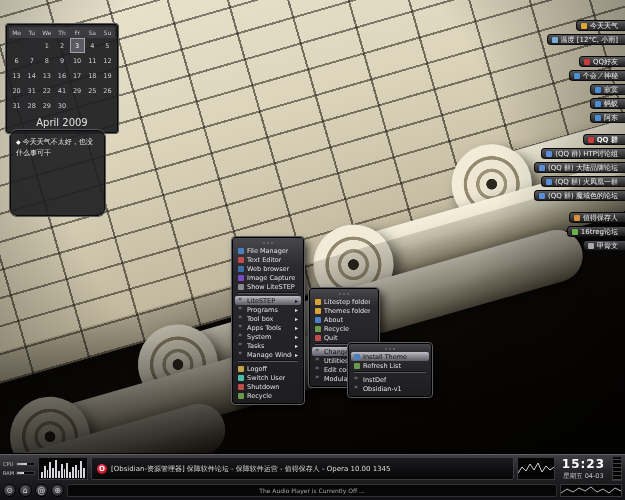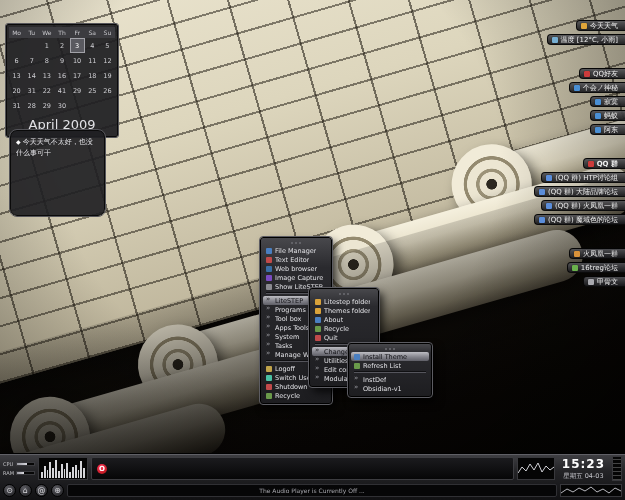--- a/index.html
+++ b/index.html
@@ -30,43 +30,43 @@
     background:linear-gradient(180deg,rgba(8,6,4,.15) 0%,#070503 32%,#000 70%);}
   .vignette{position:absolute;inset:0;background:radial-gradient(ellipse at 45% 32%,transparent 45%,rgba(0,0,0,.55) 100%);}
 
   
   .calendar{position:absolute;left:6px;top:24px;width:112px;background:rgba(30,30,33,.93);
     border:1px solid #0a0a0a;outline:1px solid #55555a;border-radius:2px;padding:2px;color:#ddd;z-index:5;}
   .cal-grid{display:grid;grid-template-columns:repeat(7,1fr);}
   .cal-head{font-size:6px;color:#c8c8cc;text-align:center;padding:2px 0;background:#3c3c40;}
   .cal-cell{font-size:6.5px;text-align:center;padding:2.5px 0;color:#cfcfd3;border:1px solid transparent;}
   .cal-cell.sel{background:#5a5a60;border:1px solid #a2a2a8;color:#fff;}
-  .cal-month{font-size:13px;text-align:center;color:#e2e2e6;padding:4px 0 2px;}
+  .cal-month{font-size:10px;text-align:center;color:#e2e2e6;padding:4px 0 2px;}
 
   
   .note{position:absolute;left:10px;top:130px;width:95px;height:86px;background:rgba(32,32,35,.92);
     border:1px solid #0a0a0a;outline:1px solid #55555a;border-radius:7px;padding:6px 5px;color:#e4e4e8;
     font-size:7px;line-height:1.55;z-index:5;}
   .note-bullet{font-size:6px;margin-right:2px;color:#fff;}
 
   
   .buddy-list{position:absolute;right:0;top:20px;display:flex;flex-direction:column;align-items:flex-end;gap:3px;z-index:5;}
   .buddy{display:flex;align-items:center;gap:3px;height:11px;padding:0 7px 0 4px;
     background:linear-gradient(180deg,rgba(82,82,86,.92),rgba(26,26,29,.92));
     border:1px solid rgba(0,0,0,.85);border-right:none;border-radius:4px 0 0 4px;
     color:#efefef;font-size:7px;white-space:nowrap;}
-  .buddy.gap{margin-top:20px}
+  .buddy.gap{margin-top:8px}
   .buddy.header .b-label{font-weight:bold}
   .b-icon{width:6px;height:6px;border-radius:1px;background:#777;flex:none;box-shadow:0 0 1px #000;}
 
   
   .menu{position:absolute;background:linear-gradient(180deg,#48484c 0%,#2a2a2e 18%,#1d1d20 100%);
     border:1px solid #000;outline:1px solid #5c5c62;border-radius:3px;padding:2px 2px 3px;
     box-shadow:4px 5px 9px rgba(0,0,0,.75);color:#ddd;}
-  .menu1{left:260px;top:237px;width:72px;z-index:10;}
+  .menu1{left:232px;top:237px;width:72px;z-index:10;}
   .menu2{left:309px;top:288px;width:70px;z-index:11;}
   .menu3{left:348px;top:343px;width:84px;z-index:12;}
   .menu-grip{height:5px;display:flex;gap:2px;justify-content:center;align-items:center;margin-bottom:1px;}
   .menu-grip i{width:2px;height:2px;border-radius:50%;background:#6c6c72;}
   .menu-item{display:flex;align-items:center;gap:3px;height:9px;padding:0 3px;font-size:6.5px;border-radius:2px;color:#e0e0e4;}
   .menu-item.hl{background:linear-gradient(180deg,#bdbdc3 0%,#84848c 55%,#5f5f67 100%);color:#101014;}
   .menu-item.sep{height:3px;padding:0;margin:1px 3px;display:block;}
   .menu-item.sep::before{content:"";display:block;border-top:1px solid #101012;border-bottom:1px solid #55555c;}
   .mi-icon{width:6px;height:6px;border-radius:1px;flex:none;background:transparent;position:relative;}
   .menu-item.bullet .mi-icon{background:transparent !important;}
@@ -247,21 +247,21 @@
         <span class="b-label">(QQ 群) 火凤凰一群</span>
       </div>
 
       <div class="buddy">
         <span class="b-icon" style="background: rgb(91, 141, 217);"></span>
         <span class="b-label">(QQ 群) 魔域色的论坛</span>
       </div>
 
       <div class="buddy gap">
         <span class="b-icon" style="background: rgb(217, 146, 58);"></span>
-        <span class="b-label">火凤凰一群</span>
+        <span class="b-label">值得保存人</span>
       </div>
 
       <div class="buddy">
         <span class="b-icon" style="background: rgb(106, 176, 76);"></span>
         <span class="b-label">16treg论坛</span>
       </div>
 
       <div class="buddy">
         <span class="b-icon" style="background: rgb(168, 168, 174);"></span>
         <span class="b-label">甲骨文</span>
@@ -526,20 +526,21 @@
           <i style="height: 15px;"></i>
           <i style="height: 6px;"></i>
           <i style="height: 11px;"></i>
           <i style="height: 13px;"></i>
           <i style="height: 8px;"></i>
           <i style="height: 17px;"></i>
           <i style="height: 10px;"></i>
         </div>
       <div class="task">
         <span class="task-icon">O</span>
+        <span class="task-label">[Obsidian-资源管理器] 保障软件论坛 - 保障软件运营 - 值得保存人 - Opera 10.00 1345</span>
       </div>
       <div class="spark">
         <svg width="36" height="21" viewBox="0 0 36 21">
             <polyline points="0,15 4,9 8,13 12,6 16,12 20,5 24,14 28,8 32,12 36,9" fill="none" stroke="#cfcfd4" stroke-width="1"></polyline>
           </svg>
       </div>
       <div class="clock">
         <div class="clock-time">15:23</div>
         <div class="clock-date">星期五 04-03</div>
       </div>

